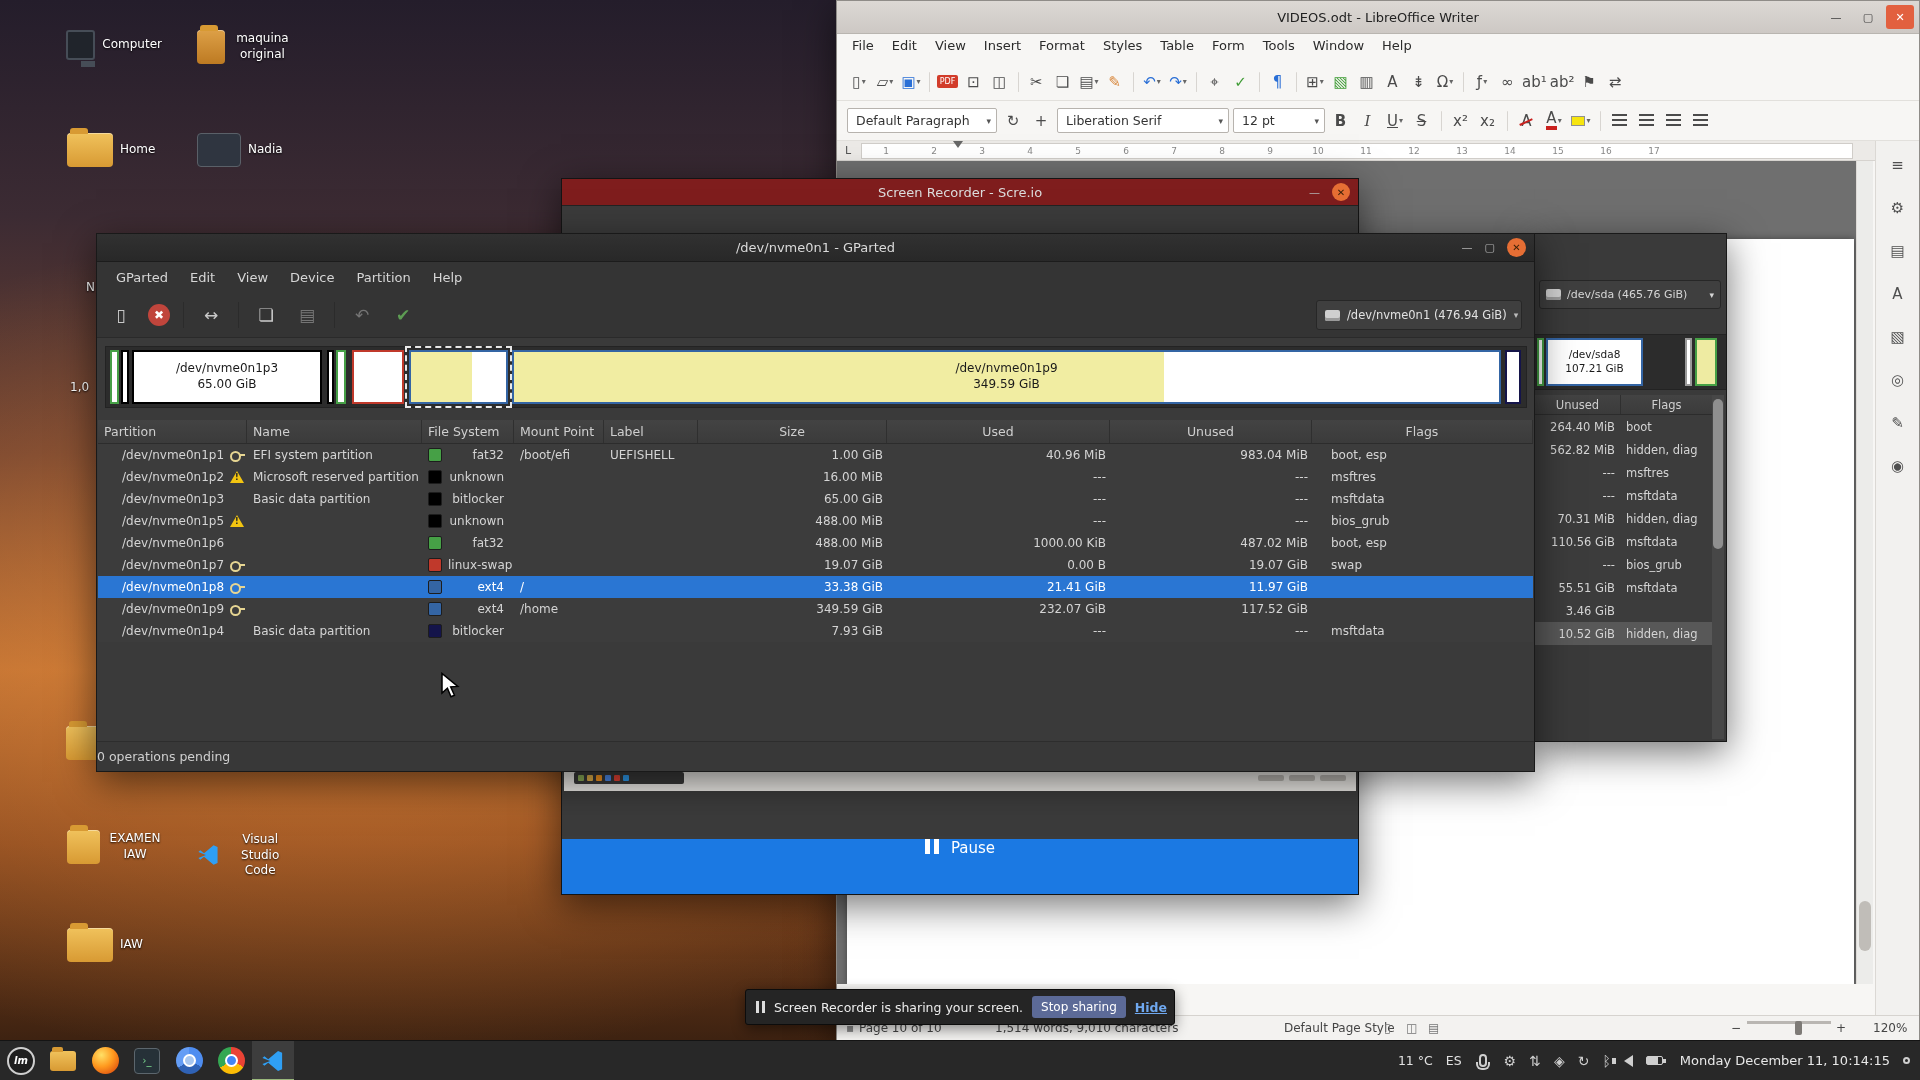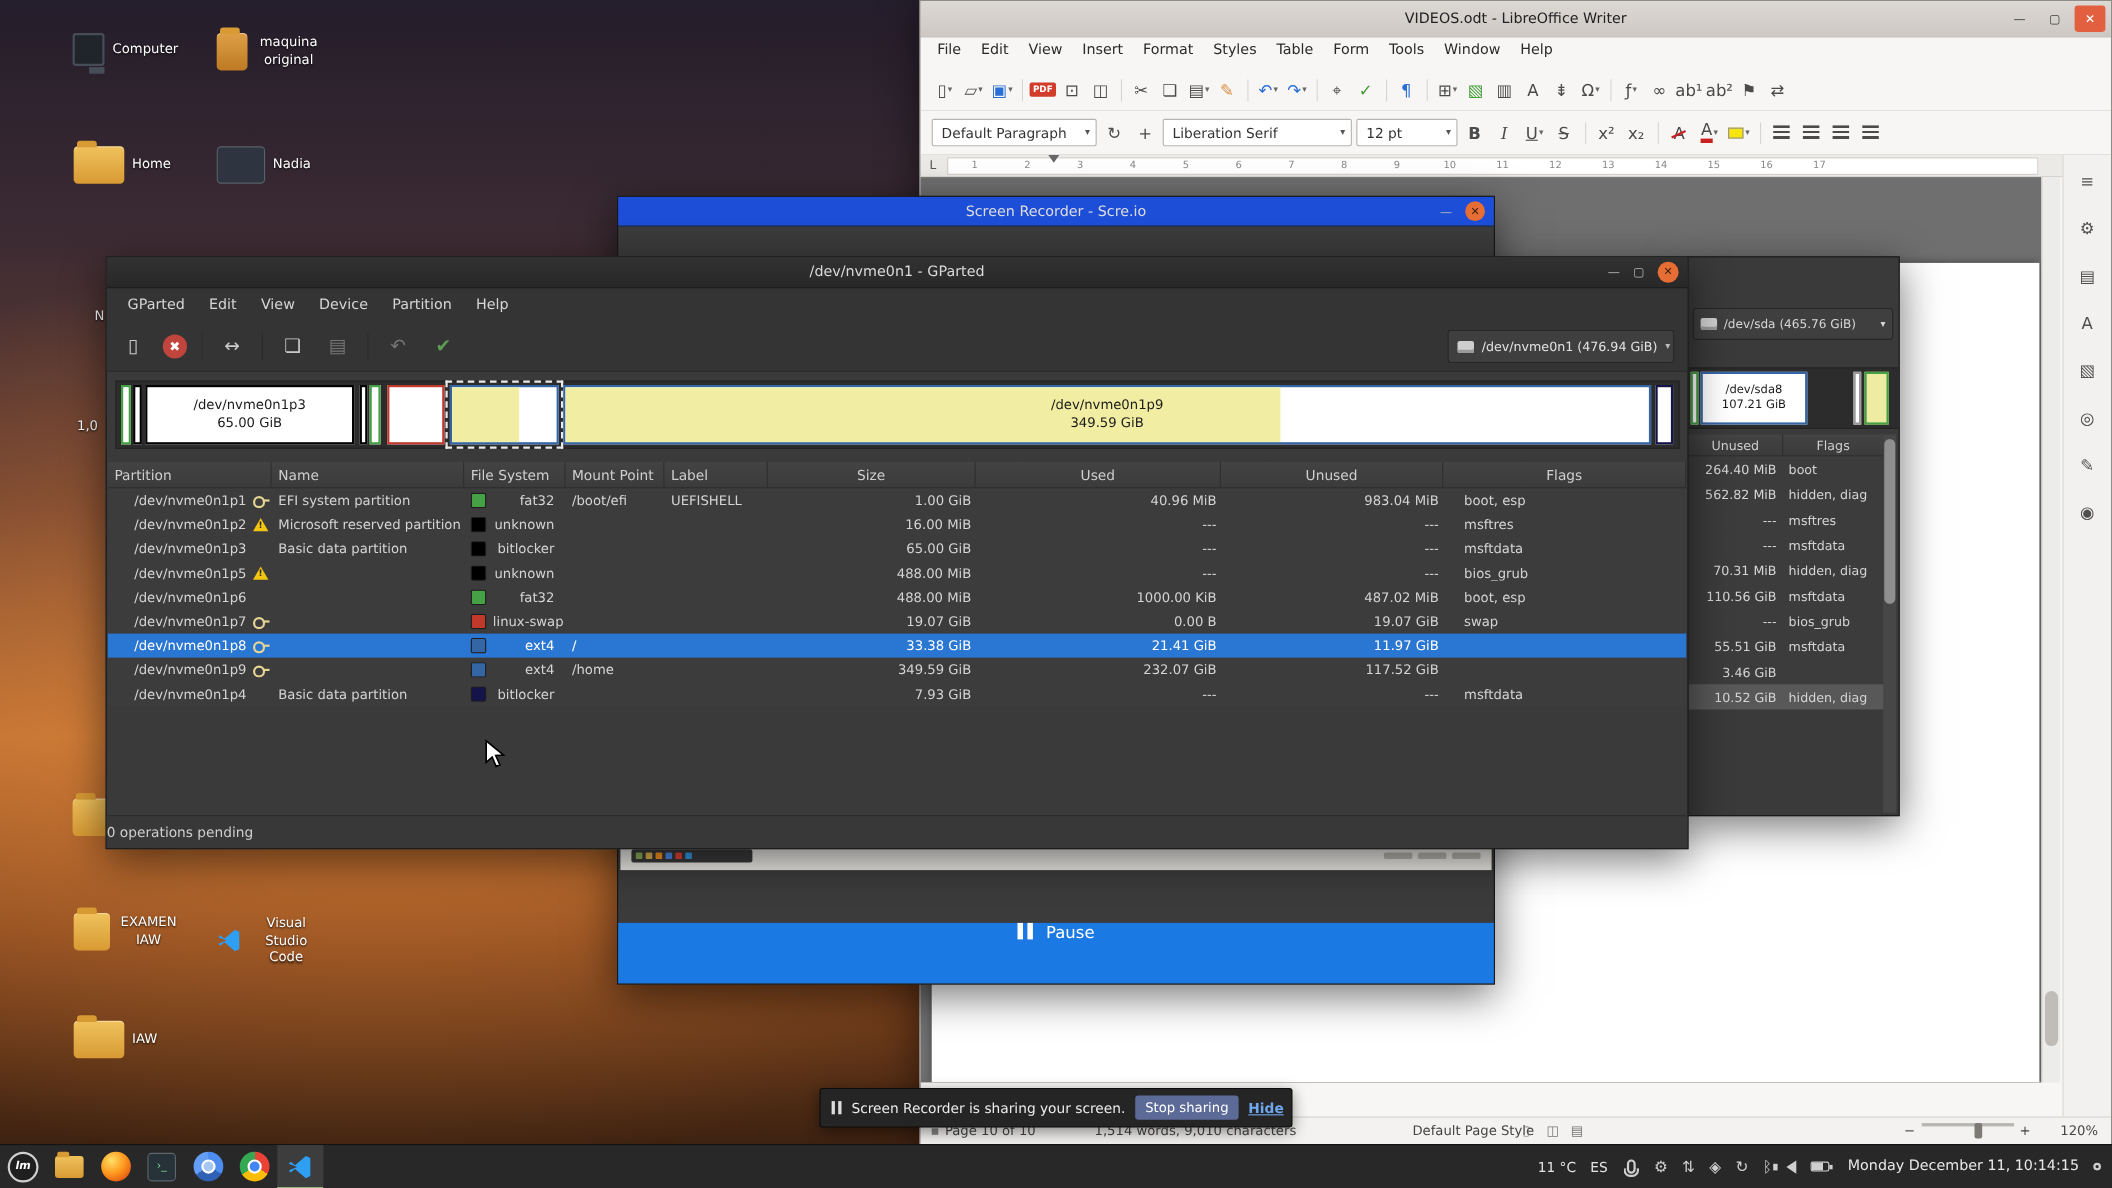--- a/index.html
+++ b/index.html
@@ -30,21 +30,21 @@
 .w-close{background:#e2603f;color:#fff}
 .w-menubar{height:29px;background:#f7f6f4;display:flex;align-items:flex-start;padding-left:6px;font-size:13px;color:#2b2b2b}
 .w-menubar span{padding:4px 9px;border-radius:3px}
 .w-tb{background:#f7f6f4;border-bottom:1px solid #e2e0dc;display:flex;align-items:center;padding-left:10px}
 #w-tb1{height:38px;gap:2px}
 #w-tb2{height:40px;gap:4px}
 .tb-i{min-width:24px;height:26px;display:inline-flex;align-items:center;justify-content:center;font-size:15px;color:#4b4b4b;border-radius:3px}
 .tb-i .g{display:inline-flex;align-items:center;justify-content:center}
 .tb-i .ar{font-size:8px;color:#666;margin-left:1px}
 .tb-i.wsep{min-width:1px;width:1px;height:20px;background:#d8d5d1;padding:0;margin:0 4px}
-.tb-i.pdf .g{background:#d23c2a;color:#fff;font-size:8px;font-weight:700;padding:2px 3px;border-radius:2px}
+.tb-i.pdf .g{background:#d23c2a;color:#fff;font-size:8px;font-weight:400;padding:2px 3px;border-radius:2px}
 .c-blue{color:#2a6fd6}.c-green{color:#3f9c35}.c-or{color:#d9883d}
 .tb-i.fw{font-weight:bold}.tb-i.it{font-style:italic;font-family:"DejaVu Serif","Liberation Serif",serif}
 .tb-i.un .g{text-decoration:underline}.tb-i.st .g{text-decoration:line-through}
 .tb-i.clr .g{position:relative}
 .tb-i.clr .g::after{content:"";position:absolute;left:-2px;right:-2px;top:55%;height:2px;background:#c9211e;transform:rotate(-25deg)}
 .tb-i.fcol .g{border-bottom:4px solid #c9211e;line-height:1.05}
 .tb-i.hcol .g{width:14px;height:10px;background:#f7e50f;border:1px solid #919191}
 .tb-i.bars::before{content:"";width:15px;height:14px;background:repeating-linear-gradient(to bottom,#4b4b4b 0 2px,transparent 2px 5px)}
 .combo{height:25px;background:#fff;border:1px solid #b7b3ae;border-radius:2px;display:flex;align-items:center;font-size:12.5px;color:#333;padding:0 5px 0 8px;justify-content:space-between;white-space:nowrap}
 .combo .ar{font-size:9px;color:#555;margin-left:6px}
@@ -126,21 +126,21 @@
 .s-thead div{display:flex;align-items:center;justify-content:center;border-right:1px solid #2f2f2f;color:#cfcfcf}
 .s-rows{position:absolute;left:0;top:181px;width:178px}
 .s-row{height:23px;align-items:center;background:#3c3c3c;color:#d4d4d4}
 .s-row.hl{background:#585858}
 .s-row .u{text-align:right;padding-right:6px;white-space:nowrap;overflow:hidden}
 .s-row .f{padding-left:5px;white-space:nowrap;overflow:hidden}
 .s-scroll{position:absolute;right:2px;top:161px;bottom:2px;width:12px;background:#474747}
 .s-scroll .thumb{position:absolute;left:1px;right:1px;top:4px;height:150px;background:#8f8f8f;border-radius:5px}
 
 #recorder{left:561px;top:178px;width:798px;height:717px;background:#3b3b3b;border:1px solid #141414}
-.r-title{height:27px;background:#1d4ed8;border-bottom:1px solid #232323;display:flex;align-items:center;justify-content:center;color:#ddd;font-size:13px;position:relative}
+.r-title{height:27px;background:#7f1d1d;border-bottom:1px solid #232323;display:flex;align-items:center;justify-content:center;color:#ddd;font-size:13px;position:relative}
 .r-ctrl{position:absolute;right:8px;top:4px;display:flex;gap:12px;align-items:center}
 .r-close{width:18px;height:18px;border-radius:50%;background:#e66e34;color:#3a2008;display:flex;align-items:center;justify-content:center;font-size:10px;font-weight:bold}
 .r-strip{position:absolute;left:2px;right:2px;bottom:103px;height:26px;background:#eceae6;display:flex;align-items:center;padding:0 10px;gap:4px}
 .mini-bar{width:110px;height:12px;background:#3a3a3a;border-radius:2px;display:flex;align-items:center;gap:3px;padding:0 4px}
 .mini{width:6px;height:6px;border-radius:1px;flex:none}
 .mini-meta{margin-left:auto;display:flex;gap:5px}
 .mini-meta i{width:26px;height:6px;background:#b9b6b1;border-radius:2px}
 .r-btns{position:absolute;left:0;right:0;bottom:0;height:55px;display:flex}
 .r-stop{flex:1;background:#e25760;display:flex;align-items:center;justify-content:center;gap:12px;color:#fff;font-size:15px}
 .r-pause{flex:1;background:#1b79e3;display:flex;justify-content:center;gap:12px;color:#fff;font-size:15px}

